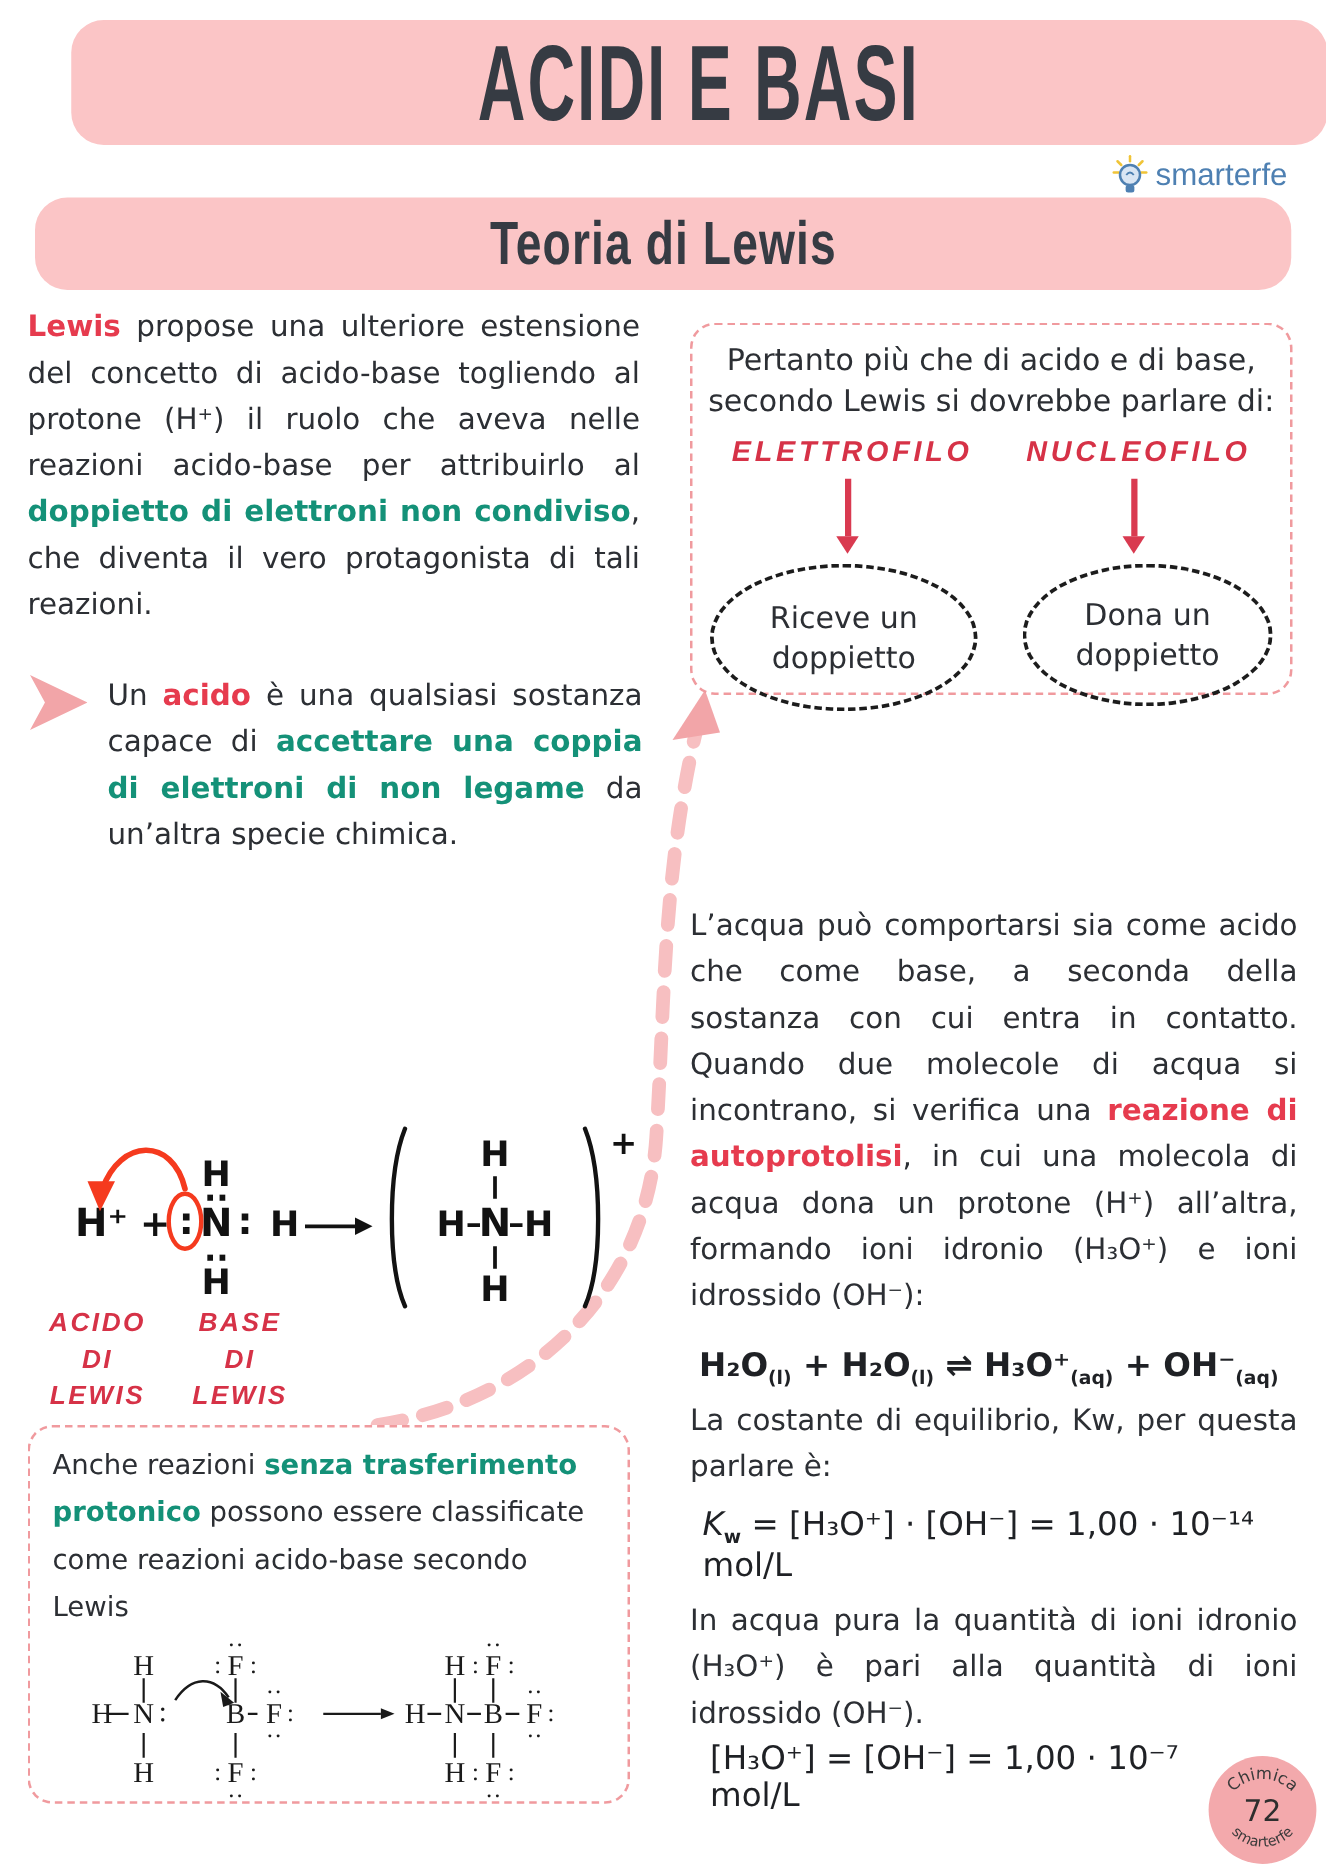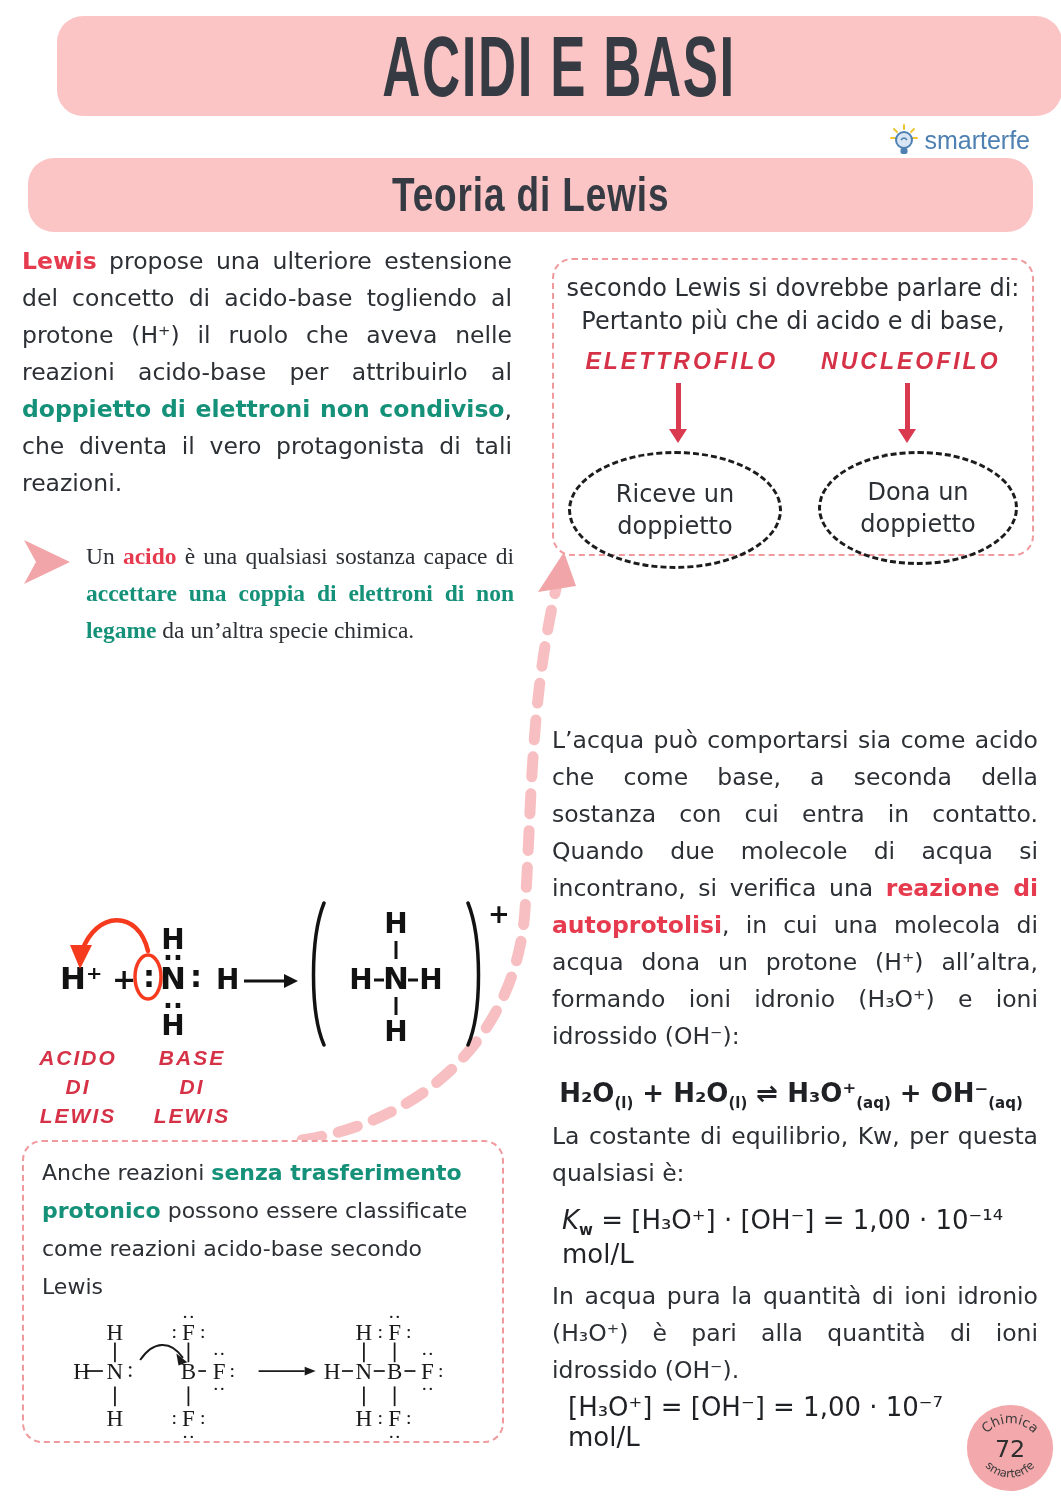--- a/index.html
+++ b/index.html
@@ -86,21 +86,21 @@
   </div>
 
   <div class="band" style="left:28px;top:158px;width:1005px;height:74px;">
     <span class="t t2">Teoria di Lewis</span>
   </div>
 
   <p class="para" style="left:22px;top:243px;width:490px;margin:0;">
     <span class="rb">Lewis</span><span> propose una ulteriore estensione del concetto di acido-base togliendo al protone (H⁺) il ruolo che aveva nelle reazioni acido-base per attribuirlo al </span><span class="gb">doppietto di elettroni non condiviso</span><span>, che diventa il vero protagonista di tali reazioni.</span>
   </p>
 
-  <div class="bullet" style="left:24px;top:538px;font-family:Liberation Serif, serif;">
+  <div class="bullet" style="left:24px;top:538px;">
     <div class="chev"></div>
     <div class="btext">
       <span>Un </span><span class="rb">acido</span><span> è una qualsiasi sostanza capace di </span><span class="gb">accettare una coppia di elettroni di non legame</span><span> da un’altra specie chimica.</span>
     </div>
   </div>
 
 
   <svg class="figsvg" style="left:20px;top:893px;" width="500" height="240" viewBox="0 0 500 240">
 
     <text class="atom" x="40" y="96" font-size="31">H⁺</text>
@@ -205,22 +205,22 @@
       <text x="307" y="22" font-size="18" text-anchor="middle">:</text>
       <text x="333" y="22" font-size="18" text-anchor="middle">:</text>
       <text x="320" y="102" font-size="21" text-anchor="middle">F</text>
       <text x="307" y="100" font-size="18" text-anchor="middle">:</text>
       <text x="333" y="100" font-size="18" text-anchor="middle">:</text>
       <text x="320" y="118" font-size="18" text-anchor="middle">··</text>
     </svg>
   </div>
 
   <div class="dashedbox" style="left:552px;top:258px;width:482px;height:298px;padding:12px 10px;box-sizing:border-box;">
+    <div class="ebx-line">Pertanto più che di acido e di base,</div>
     <div class="ebx-line">secondo Lewis si dovrebbe parlare di:</div>
-    <div class="ebx-line">Pertanto più che di acido e di base,</div>
     <div class="lblrow">
       <span class="hand">ELETTROFILO</span>
       <span class="hand">NUCLEOFILO</span>
     </div>
     <div class="arrrow">
       <div class="darr"></div>
       <div class="darr"></div>
     </div>
     <div class="bubrow">
       <div class="ellipse" style="width:208px;height:112px;">
@@ -234,21 +234,21 @@
 
 
   <p class="para" style="left:552px;top:722px;width:486px;margin:0;">
     <span>L’acqua può comportarsi sia come acido che come base, a seconda della sostanza con cui entra in contatto. Quando due molecole di acqua si incontrano, si verifica una </span><span class="rb">reazione di autoprotolisi</span><span>, in cui una molecola di acqua dona un protone (H⁺) all’altra, formando ioni idronio (H₃O⁺) e ioni idrossido (OH⁻):</span>
   </p>
 
   <div class="eq" style="left:548px;top:1078px;width:486px;text-align:center;">
     <span>H₂O</span><sub>(l)</sub><span> + H₂O</span><sub>(l)</sub><span>  ⇌  H₃O⁺</span><sub>(aq)</sub><span> + OH⁻</span><sub>(aq)</sub>
   </div>
 
-  <p class="para" style="left:552px;top:1118px;width:486px;margin:0;">La costante di equilibrio, Kw, per questa qualsiasi è:</p>
+  <p class="para" style="left:552px;top:1118px;width:486px;margin:0;">La costante di equilibrio, Kw, per questa parlare è:</p>
 
   <div class="eq" style="left:562px;top:1205px;width:476px;font-weight:500;">
     <span class="it">K</span><sub>w</sub><span> =  [H₃O⁺] · [OH⁻] = 1,00 · 10⁻¹⁴ mol/L</span>
   </div>
 
   <p class="para" style="left:552px;top:1278px;width:486px;margin:0;">In acqua pura la quantità di ioni idronio (H₃O⁺) è pari alla quantità di ioni idrossido (OH⁻).</p>
 
   <div class="eq" style="left:568px;top:1392px;width:420px;font-weight:500;">[H₃O⁺] = [OH⁻] = 1,00 · 10⁻⁷ mol/L</div>
 
   <svg class="badge" viewBox="0 0 100 100">

